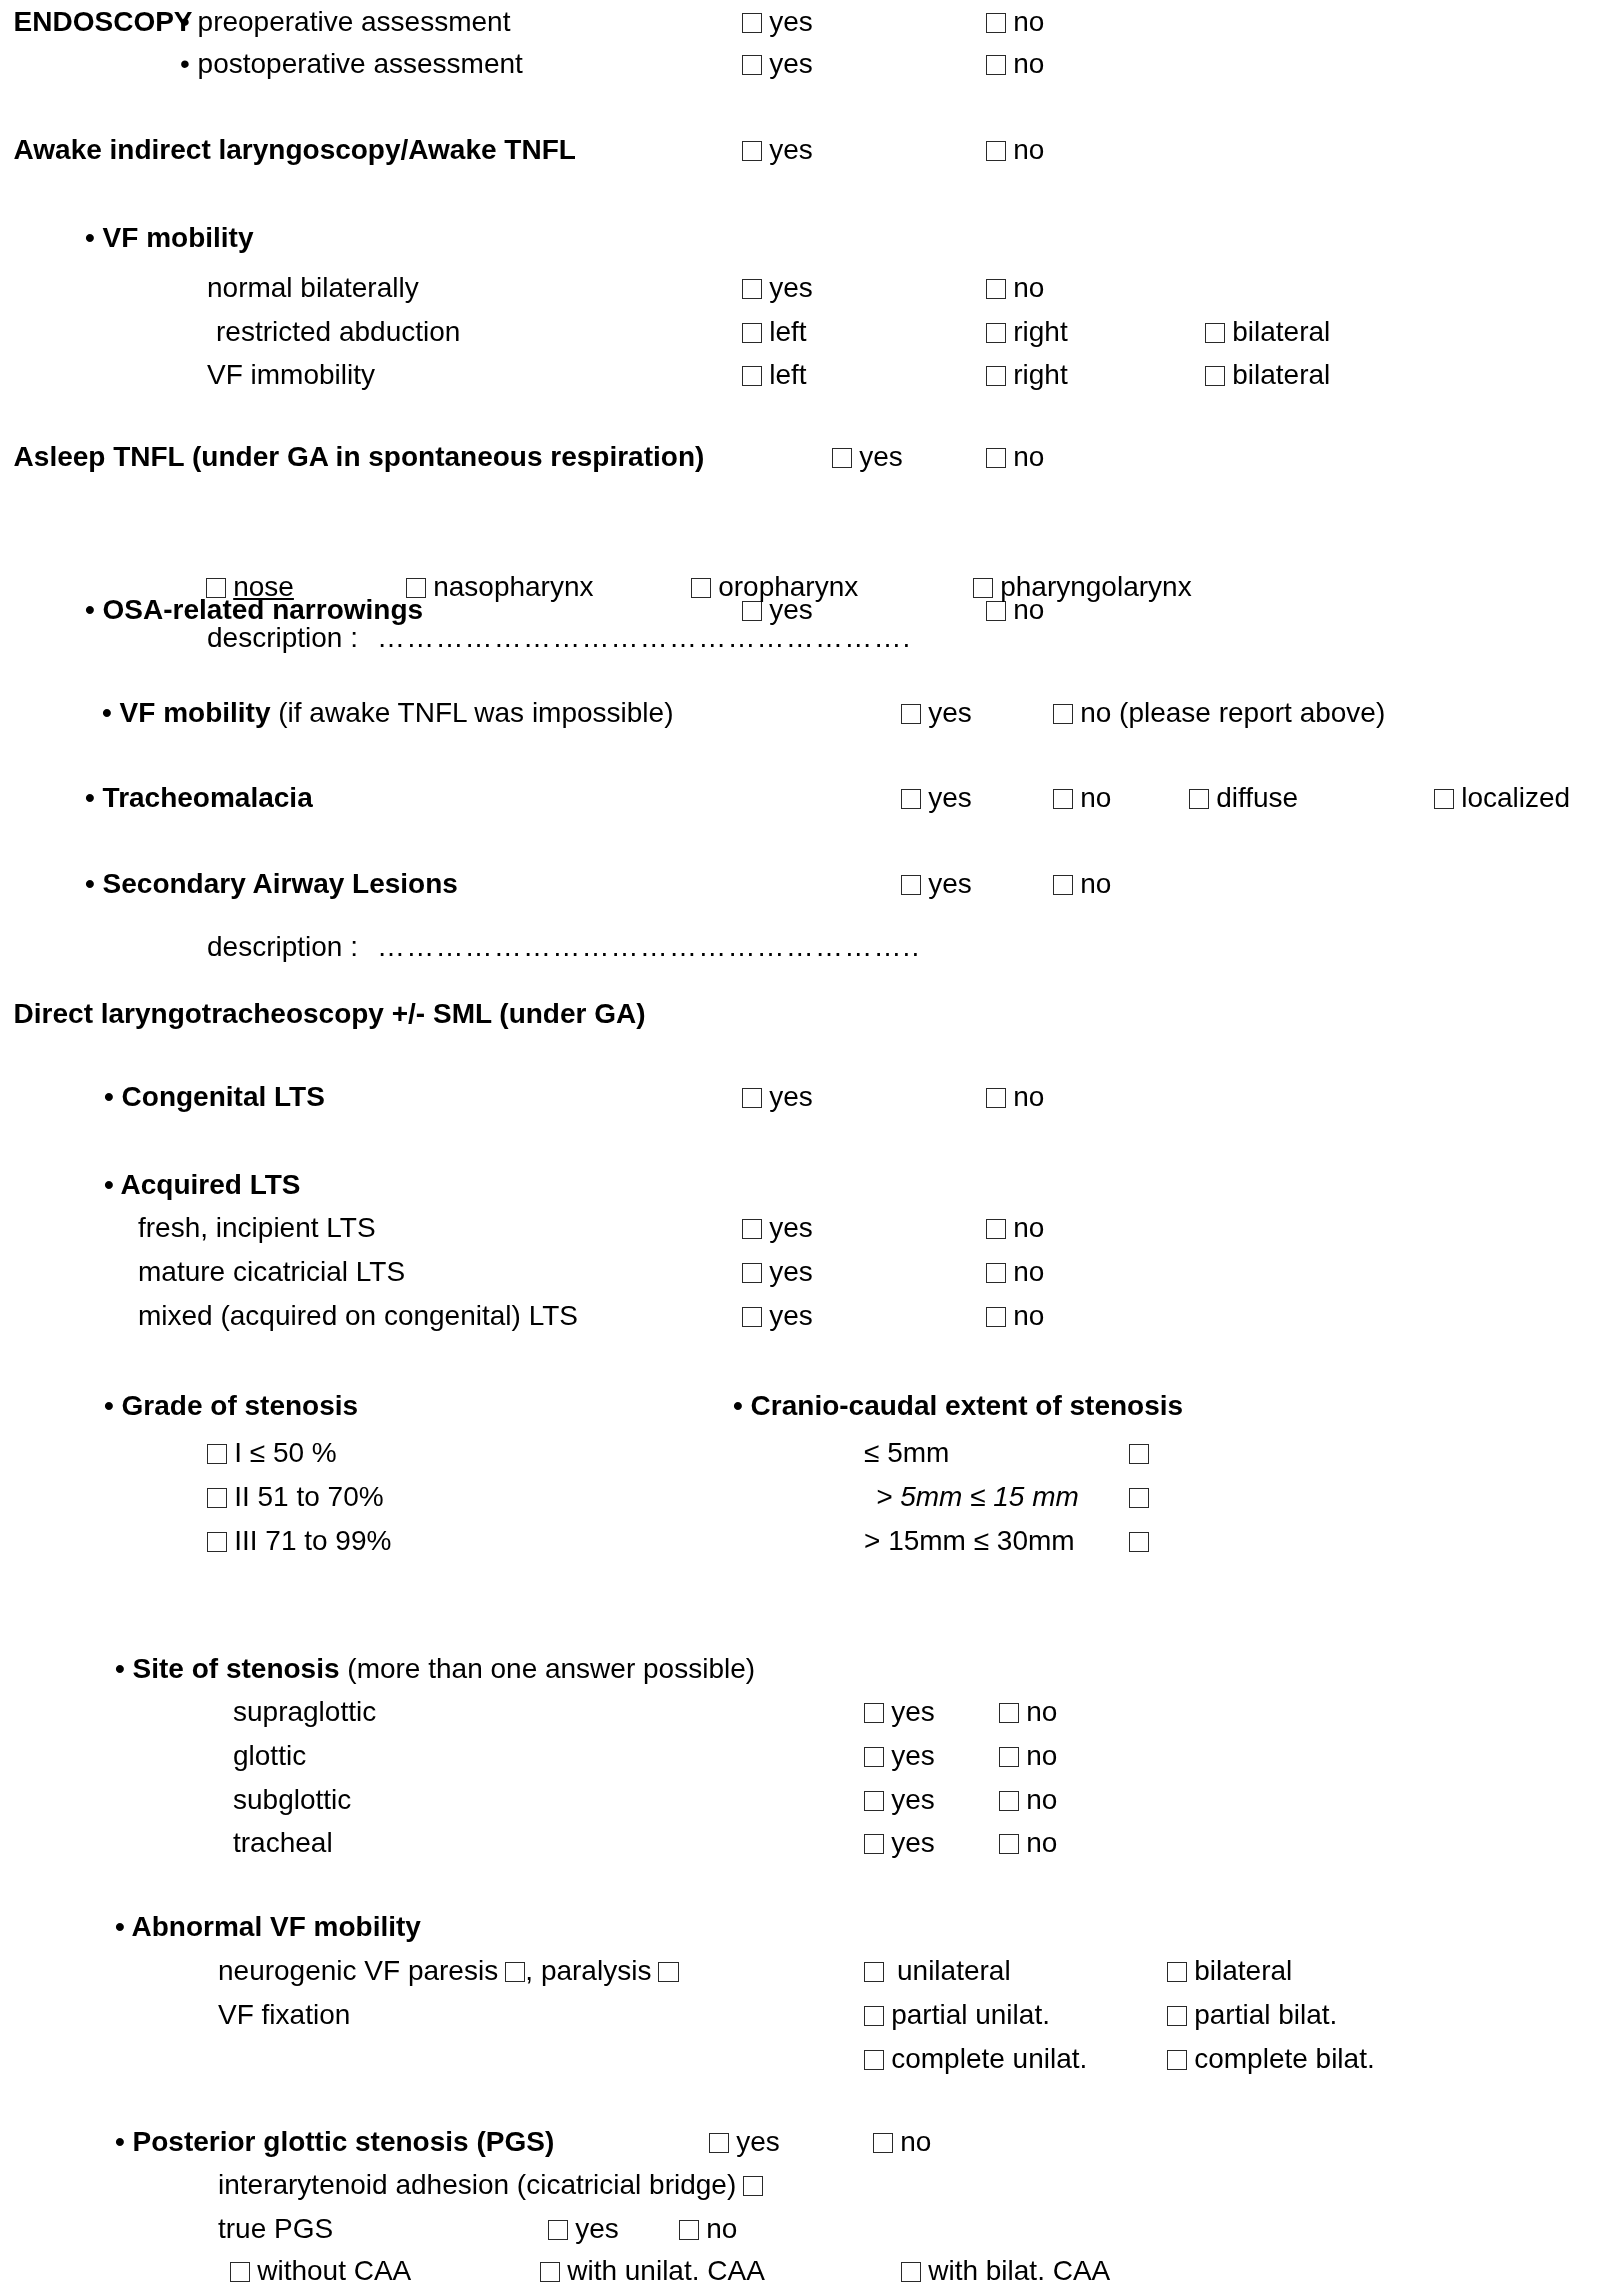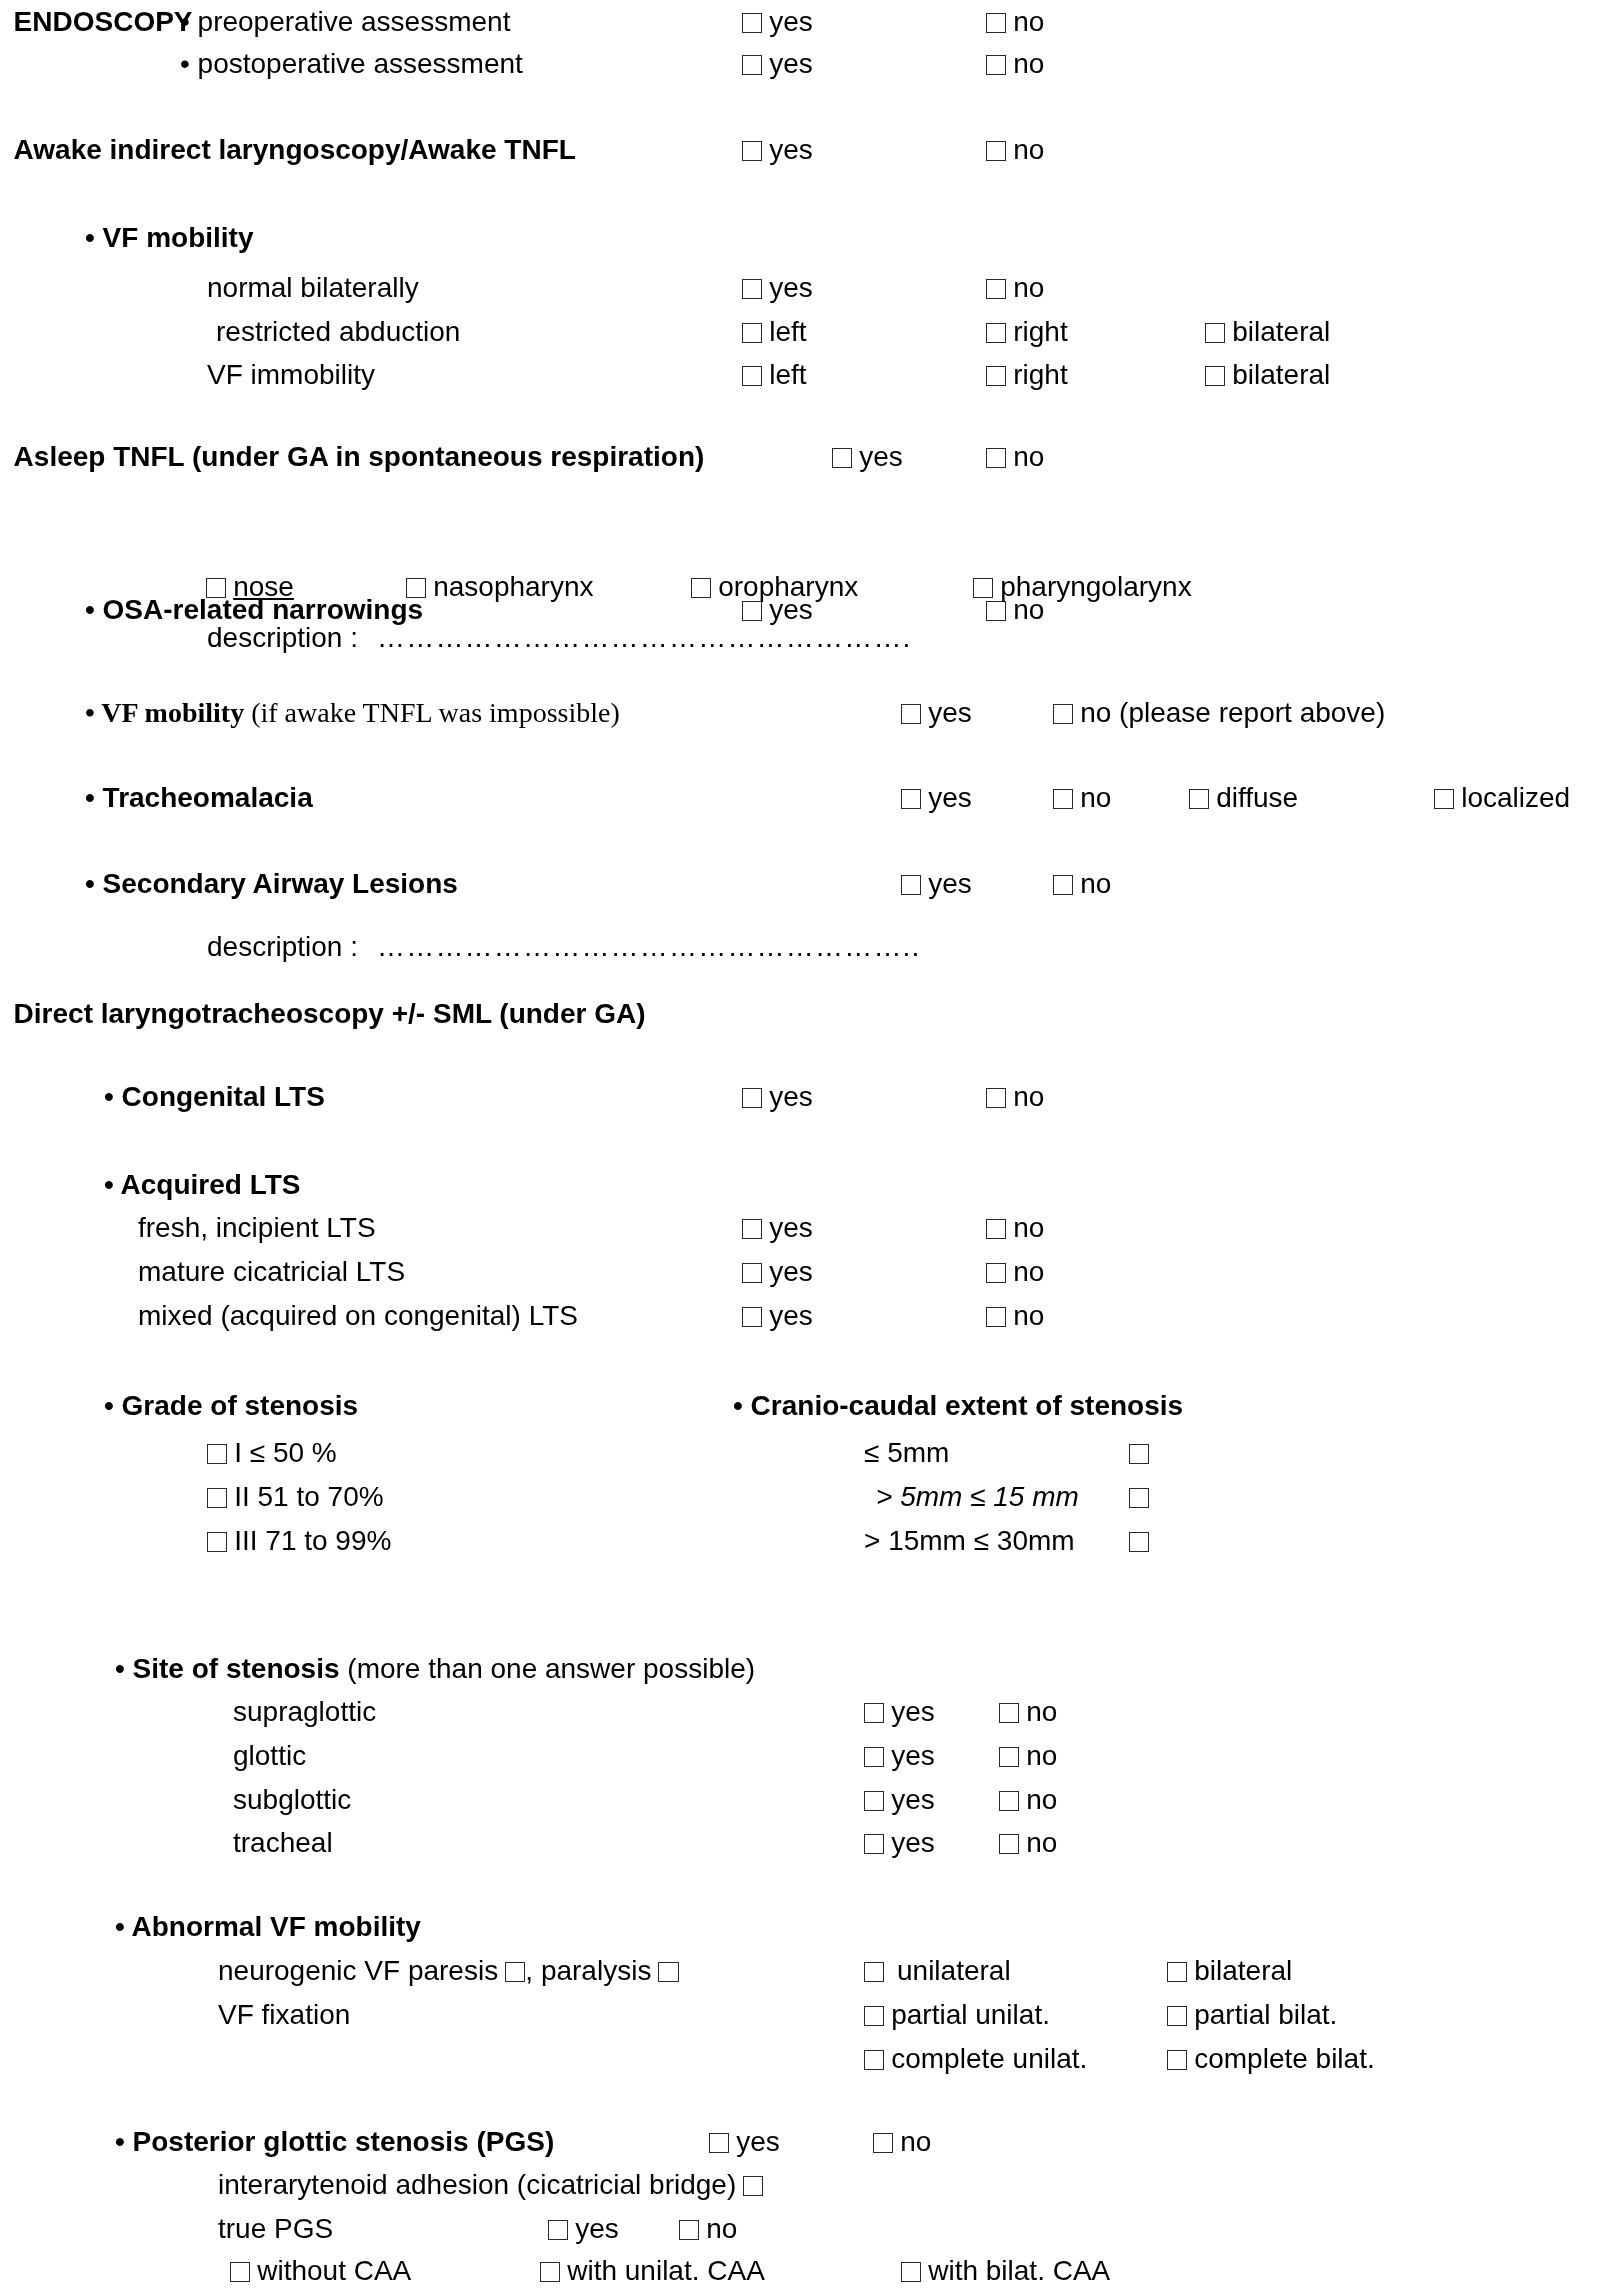--- a/index.html
+++ b/index.html
@@ -122,21 +122,21 @@
     <span class="cell opt" style="left:691px;"><span class="cb"></span><span>oropharynx</span></span>
     <span class="cell opt" style="left:973px;"><span class="cb"></span><span>pharyngolarynx</span></span>
   </div>
 
   <div class="row" style="top:616px;">
     <span class="cell lbl" style="left:207px;">description :</span>
     <span class="cell lbl dotline" style="left:377px;">……………………………………………….</span>
   </div>
 
   <div class="row" style="top:691px;">
-    <span class="cell" style="left:85px;font-family:Liberation Serif, serif;"><span class="b">• VF mobility</span><span class="lbl"> (if awake TNFL was impossible)</span></span>
+    <span class="cell" style="left:102px;"><span class="b">• VF mobility</span><span class="lbl"> (if awake TNFL was impossible)</span></span>
     <span class="cell opt" style="left:901px;"><span class="cb"></span><span>yes</span></span>
     <span class="cell opt" style="left:1053px;"><span class="cb"></span><span>no (please report above)</span></span>
   </div>
 
   <div class="row" style="top:776px;">
     <span class="cell b" style="left:85px;">• Tracheomalacia</span>
     <span class="cell opt" style="left:901px;"><span class="cb"></span><span>yes</span></span>
     <span class="cell opt" style="left:1053px;"><span class="cb"></span><span>no</span></span>
     <span class="cell opt" style="left:1189px;"><span class="cb"></span><span>diffuse</span></span>
     <span class="cell opt" style="left:1434px;"><span class="cb"></span><span>localized</span></span>

